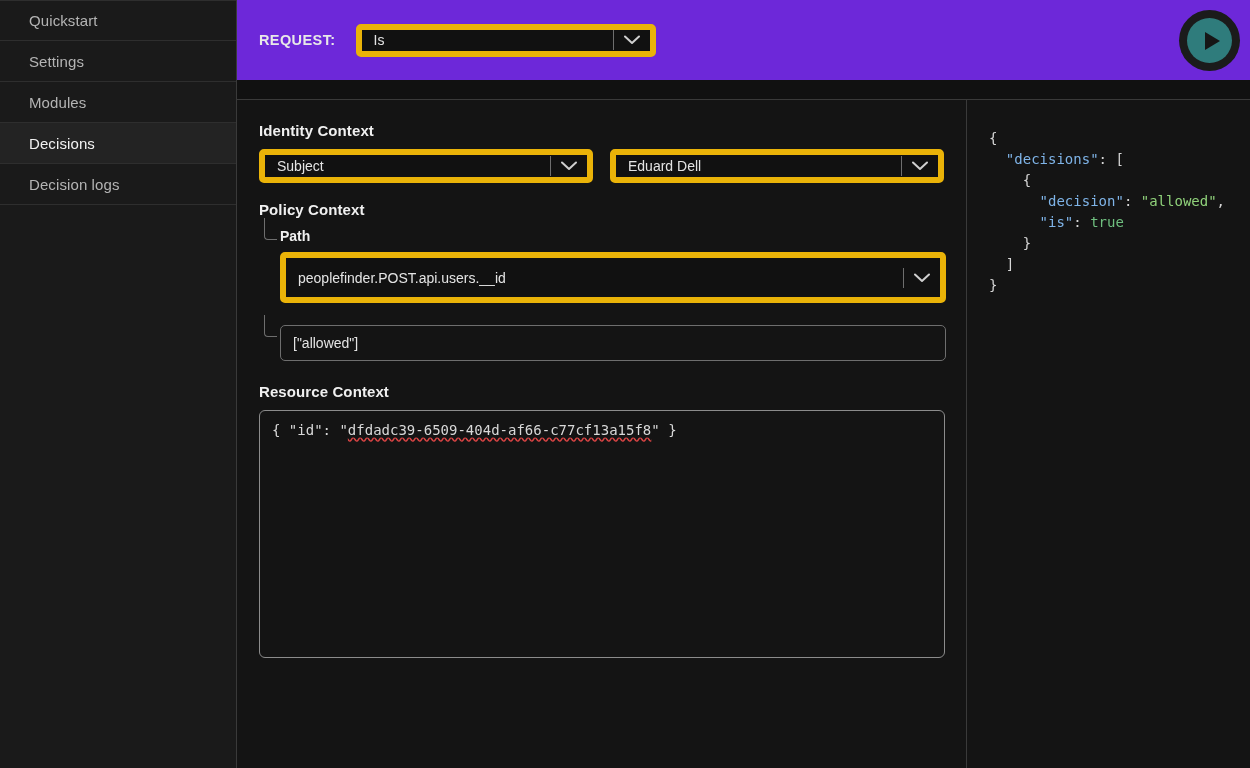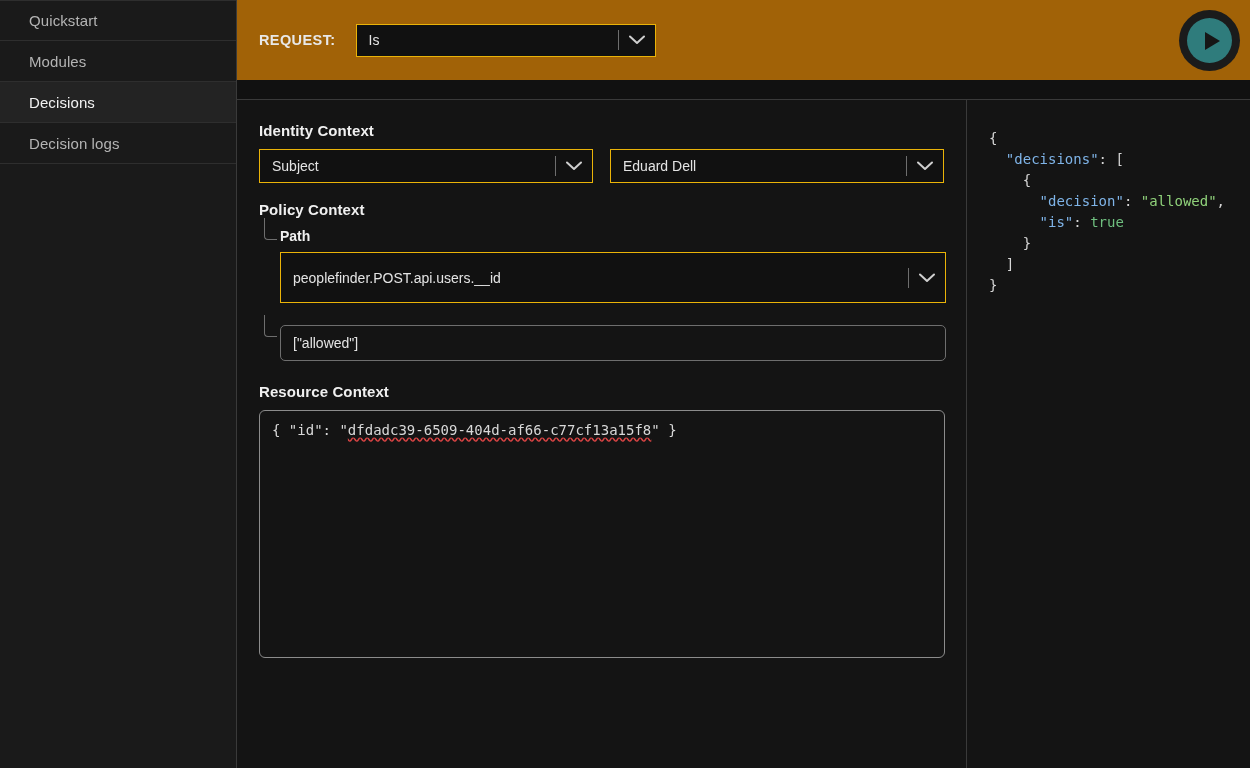--- a/index.html
+++ b/index.html
@@ -30,35 +30,35 @@
     letter-spacing: .1px;
   }
   .nav-item:first-child { border-top: 1px solid #2e2e2e; }
   .nav-item.active { color: #f2f2f2; background: #232323; }
 
   
   .right { flex: 1 1 auto; display: flex; flex-direction: column; min-width: 0; }
 
   .topbar {
     height: 80px; flex: 0 0 80px;
-    background: #a16207;
+    background: #6d28d9;
     display: flex; align-items: center;
     padding-left: 22px;
     position: relative;
   }
   .req-label {
     font-size: 14.5px; font-weight: bold; color: #e8e8e8;
     letter-spacing: .4px; margin-right: 20px;
   }
   .select {
     position: relative;
     height: 33px;
     background: #111111;
-    border: 1px solid #eab308;
-    border-radius: 0;
+    border: 6px solid #eab308;
+    border-radius: 5px;
     display: flex; align-items: center;
     cursor: pointer;
   }
   .select .sel-value {
     flex: 1 1 auto; min-width: 0;
     padding: 0 10px 0 12px;
     font-size: 14px; color: #e4e4e4;
     white-space: nowrap; overflow: hidden; text-overflow: ellipsis;
   }
   .select .divider {
@@ -179,20 +179,23 @@
   .j-pun { color: #d6d6d6; }
 </style>
 </head>
 <body>
 
 <div class="app">
 
   <nav class="sidebar" id="sidebar">
       <div class="nav-item">
         <span>Quickstart</span>
+      </div>
+      <div class="nav-item">
+        <span>Settings</span>
       </div>
       <div class="nav-item">
         <span>Modules</span>
       </div>
       <div class="nav-item active">
         <span>Decisions</span>
       </div>
       <div class="nav-item">
         <span>Decision logs</span>
       </div>

